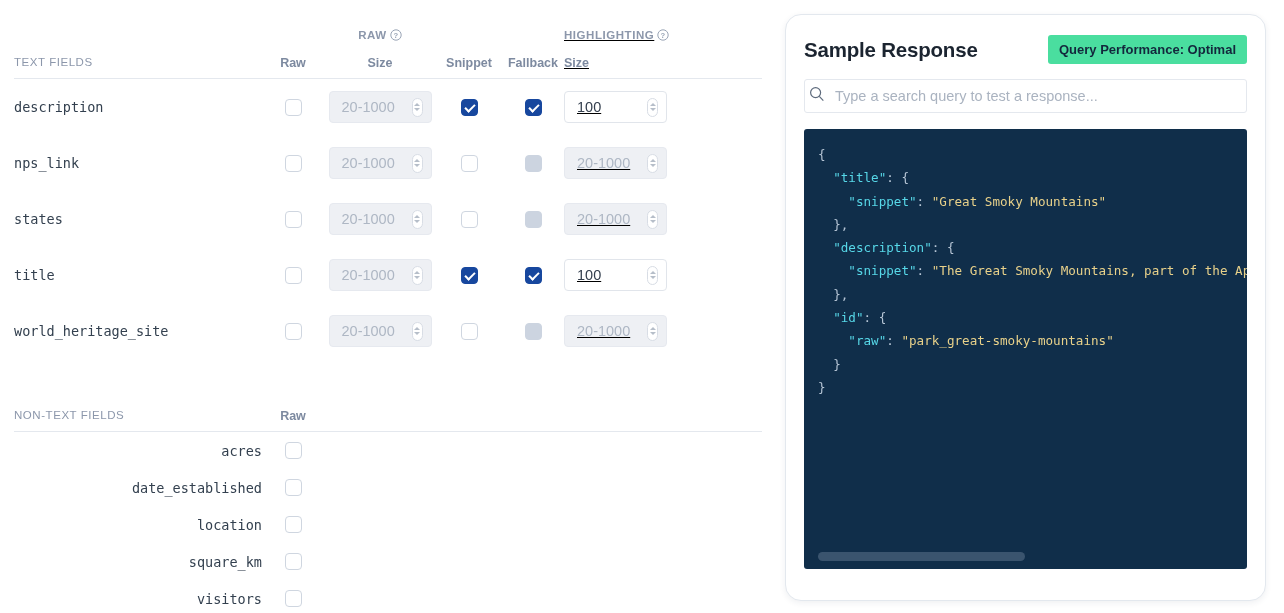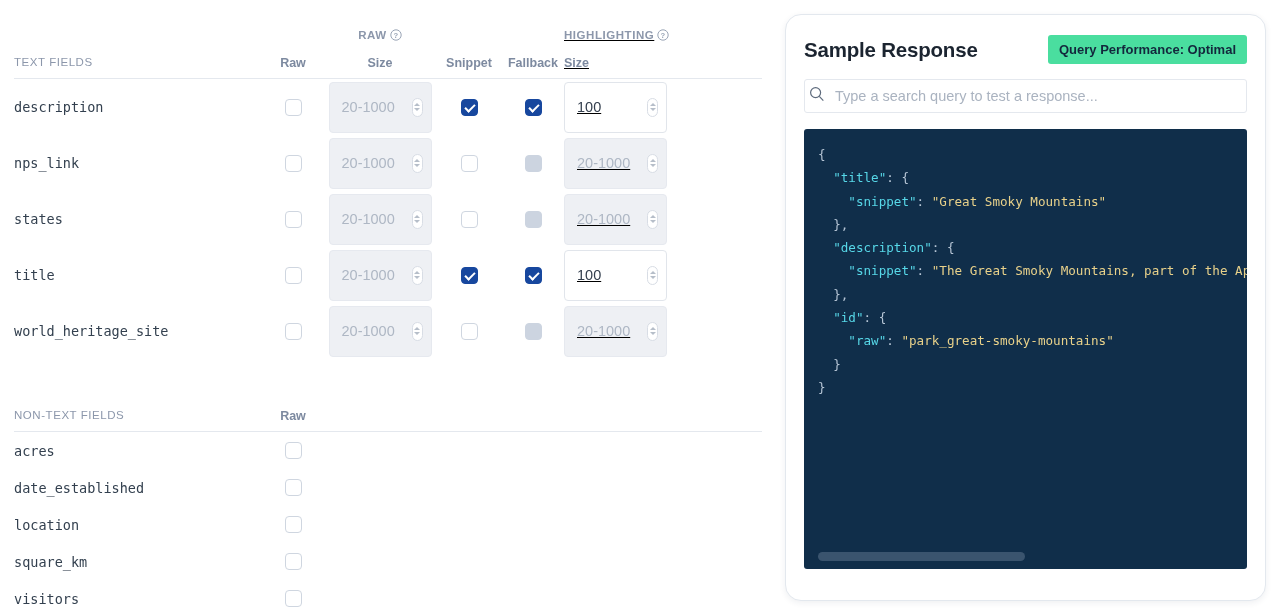--- a/index.html
+++ b/index.html
@@ -32,21 +32,21 @@
     font-size: 11.5px; font-weight: normal; letter-spacing: .55px; color: #8c97ab;
   }
   .col-label { font-size: 12.5px; font-weight: bold; color: #7d8aa0; }
 
   .help-icon { display: inline-block; width: 12px; height: 12px; }
   .help-icon svg { display: block; }
 
   .rule { height: 1px; background: #e4e8ee; margin: 8px 0 0 14px; width: 748px; }
 
   .frow { display: flex; align-items: center; height: 56px; }
-  .frow.compact { height: 37px; }
+  .frow.compact { height: 37px; text-align: right; }
   .fname {
     font-family: "DejaVu Sans Mono", monospace;
     font-size: 13.5px; color: #33404f; white-space: nowrap;
   }
 
   
   .cb {
     width: 17px; height: 17px; border-radius: 4px;
     border: 1.4px solid #cfd6e0; background: #fff;
     display: inline-block; position: relative;
@@ -55,21 +55,21 @@
   .cb.checked::after {
     content: ""; position: absolute; left: 3px; top: 4.4px;
     width: 8px; height: 4px;
     border-left: 2px solid #fff; border-bottom: 2px solid #fff;
     transform: rotate(-45deg);
   }
   .cb.disabled { background: #ccd4e0; border-color: #ccd4e0; }
 
   
   .num {
-    height: 51px; border-radius: 4px; display: flex; align-items: center;
+    height: 32px; border-radius: 4px; display: flex; align-items: center;
     justify-content: space-between; padding: 0 8px 0 12px;
     border: 1px solid #e6e9ef; background: #eef0f4;
     font-size: 14px; color: #aeb7c4;
   }
   .num.enabled { background: #fff; border: 1px solid #e1e5eb; color: #333e4d; }
   .num.w1 { width: 103px; }
   .num.w2 { width: 103px; }
   .num .val { white-space: nowrap; font-size: 14.5px; }
   .spin {
     width: 11px; height: 19px; border-radius: 6px;

